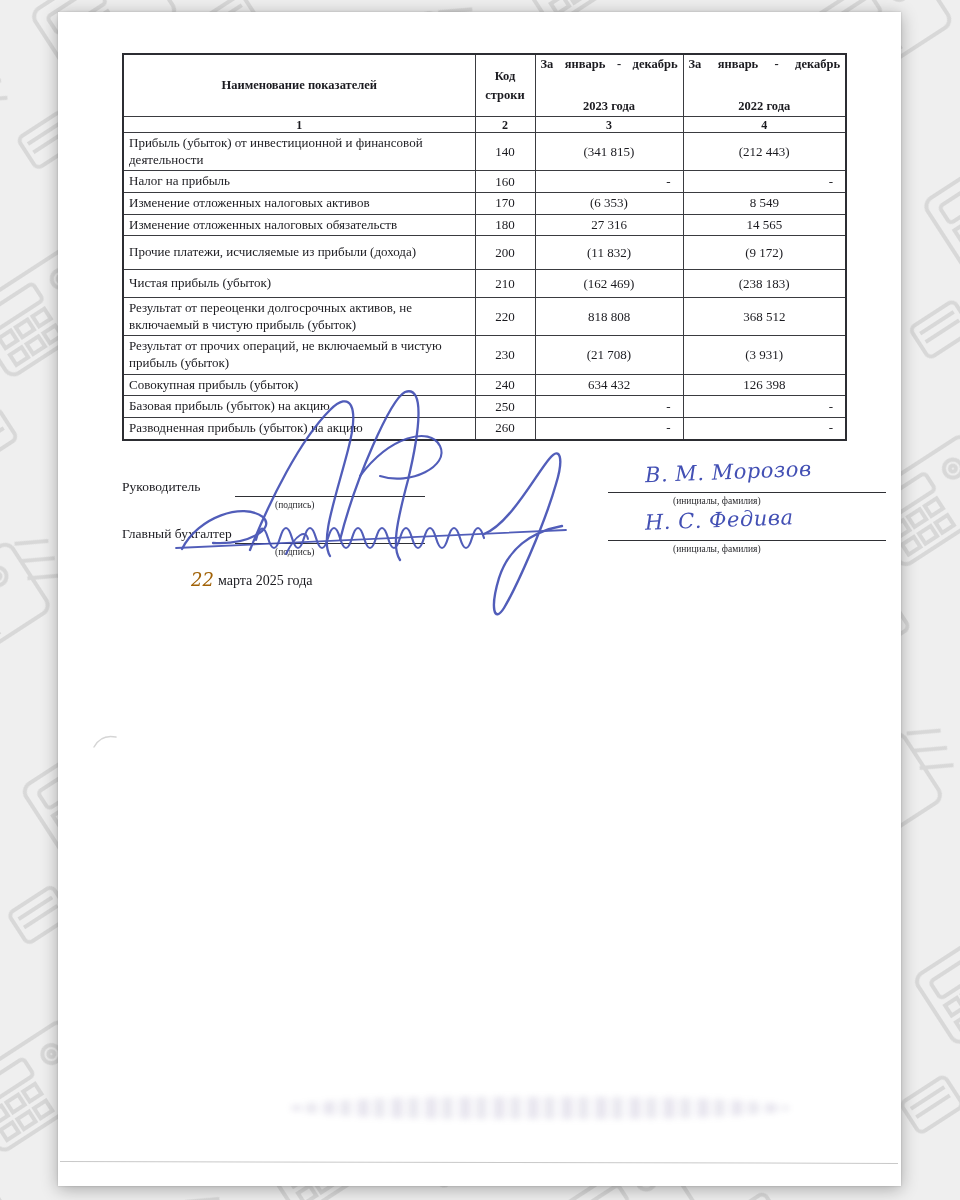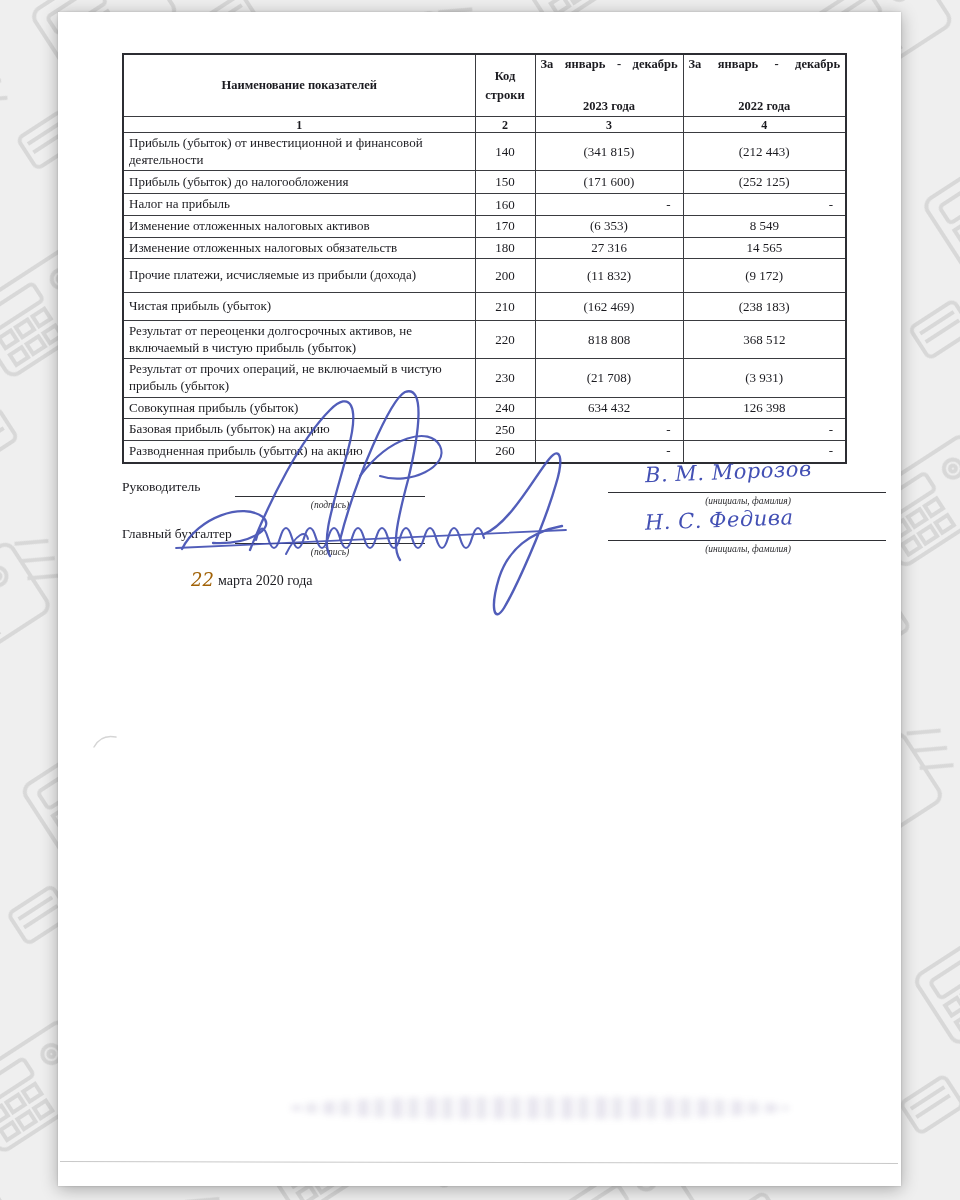--- a/index.html
+++ b/index.html
@@ -31,21 +31,21 @@
   .hdr-line2{text-align:center;margin-top:27px;}
   .hdr-code div{text-align:center;line-height:1.5;}
   .num-row td{font-weight:bold;text-align:center;font-size:12px;padding:0 4px;height:15px;line-height:14px;}
   .cell-name{text-align:left;line-height:1.28;padding:3px 6px;}
   .cell-code{text-align:center;}
   .cell-val{text-align:center;}
   .cell-val.dash{text-align:right;padding-right:12px;}
   
   .sig-label{position:absolute;font-size:13.5px;color:#1b1b20;}
   .sig-line{position:absolute;height:0;border-bottom:1.3px solid #2f3035;}
-  .sig-caption{position:absolute;font-size:9.5px;font-style:italic;color:#2a2a2e;text-align:center;}
+  .sig-caption{position:absolute;font-size:9.5px;color:#2a2a2e;text-align:left;}
   .handwriting{
     position:absolute;font-family:"DejaVu Serif", serif;font-style:italic;
     letter-spacing:.5px;white-space:nowrap;pointer-events:none;
   }
   .hand-name{font-size:21px;transform:rotate(-2.2deg);}
   .date-line{position:absolute;font-size:14px;color:#1b1b20;}
   .date-day{font-family:"DejaVu Serif", serif;font-style:italic;font-size:18px;position:relative;top:1px;margin-right:4px;}
   
   .ink-overlay{position:absolute;left:0;top:0;width:843px;height:1174px;pointer-events:none;}
   .bleed-smudge{
@@ -119,26 +119,20 @@
           <td>4</td>
         </tr>
     </thead>
     <tbody>
         <tr style="height: 38px;">
           <td class="cell-name">Прибыль (убыток) от инвестиционной и финансовой деятельности</td>
           <td class="cell-code">140</td>
           <td class="cell-val">(341 815)</td>
           <td class="cell-val">(212 443)</td>
         </tr>
-        <tr style="height: 23px;">
-          <td class="cell-name">Прибыль (убыток) до налогообложения</td>
-          <td class="cell-code">150</td>
-          <td class="cell-val">(171 600)</td>
-          <td class="cell-val">(252 125)</td>
-        </tr>
         <tr style="height: 20px;">
           <td class="cell-name">Налог на прибыль</td>
           <td class="cell-code">160</td>
           <td class="cell-val dash">-</td>
           <td class="cell-val dash">-</td>
         </tr>
         <tr style="height: 19px; margin-top: 32px;">
           <td class="cell-name">Изменение отложенных налоговых активов</td>
           <td class="cell-code">170</td>
           <td class="cell-val">(6 353)</td>
@@ -203,21 +197,21 @@
   <div class="handwriting hand-name" style="left:587px;top:448px;color:#4350b4;">В. М. Морозов</div>
 
   <div class="sig-label" style="left:64px;top:514px;">Главный бухгалтер</div>
   <div class="sig-line" style="left:177px;top:531px;width:190px;"></div>
   <div class="sig-caption" style="left:217px;top:535px;width:110px;">(подпись)</div>
   <div class="sig-line" style="left:550px;top:528px;width:278px;"></div>
   <div class="sig-caption" style="left:615px;top:532px;width:150px;">(инициалы, фамилия)</div>
   <div class="handwriting hand-name" style="left:587px;top:496px;color:#4350b4;">Н. С. Федива</div>
 
   <div class="date-line" style="left:133px;top:556px;">
-    <span class="date-day" style="color:#a16207;">22</span><span>марта  2020 года</span>
+    <span class="date-day" style="color:#a16207;">22</span><span>марта  2025 года</span>
   </div>
 
   <svg class="ink-overlay" viewBox="0 0 843 1174">
     <g fill="none" stroke="#4350b4" stroke-linecap="round" stroke-linejoin="round" opacity="0.92">
 
       <path stroke-width="2.3" d="M192 538 C212 488 242 428 272 398 C292 378 302 393 290 438 C277 488 262 528 272 544"></path>
       <path stroke-width="2.3" d="M282 528 C297 468 332 388 347 380 C367 373 362 418 350 468 C338 513 334 536 342 548"></path>
       <path stroke-width="2.1" d="M302 464 C332 424 372 414 382 434 C392 454 352 474 322 464"></path>
       <path stroke-width="2.0" d="M228 542 C238 522 248 517 250 527"></path>
 

